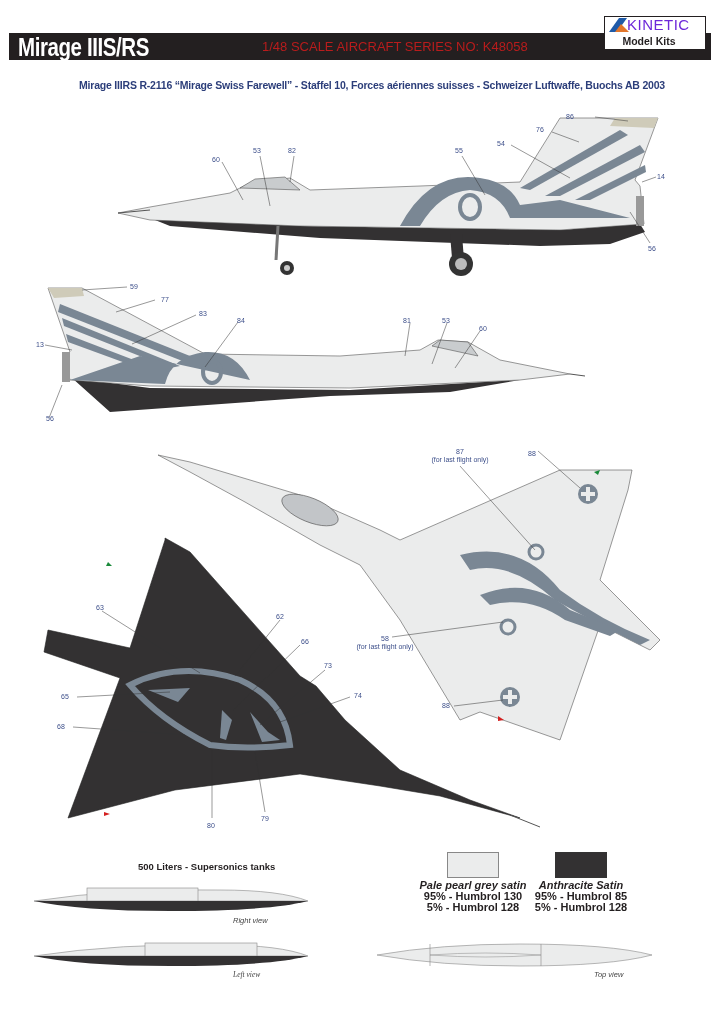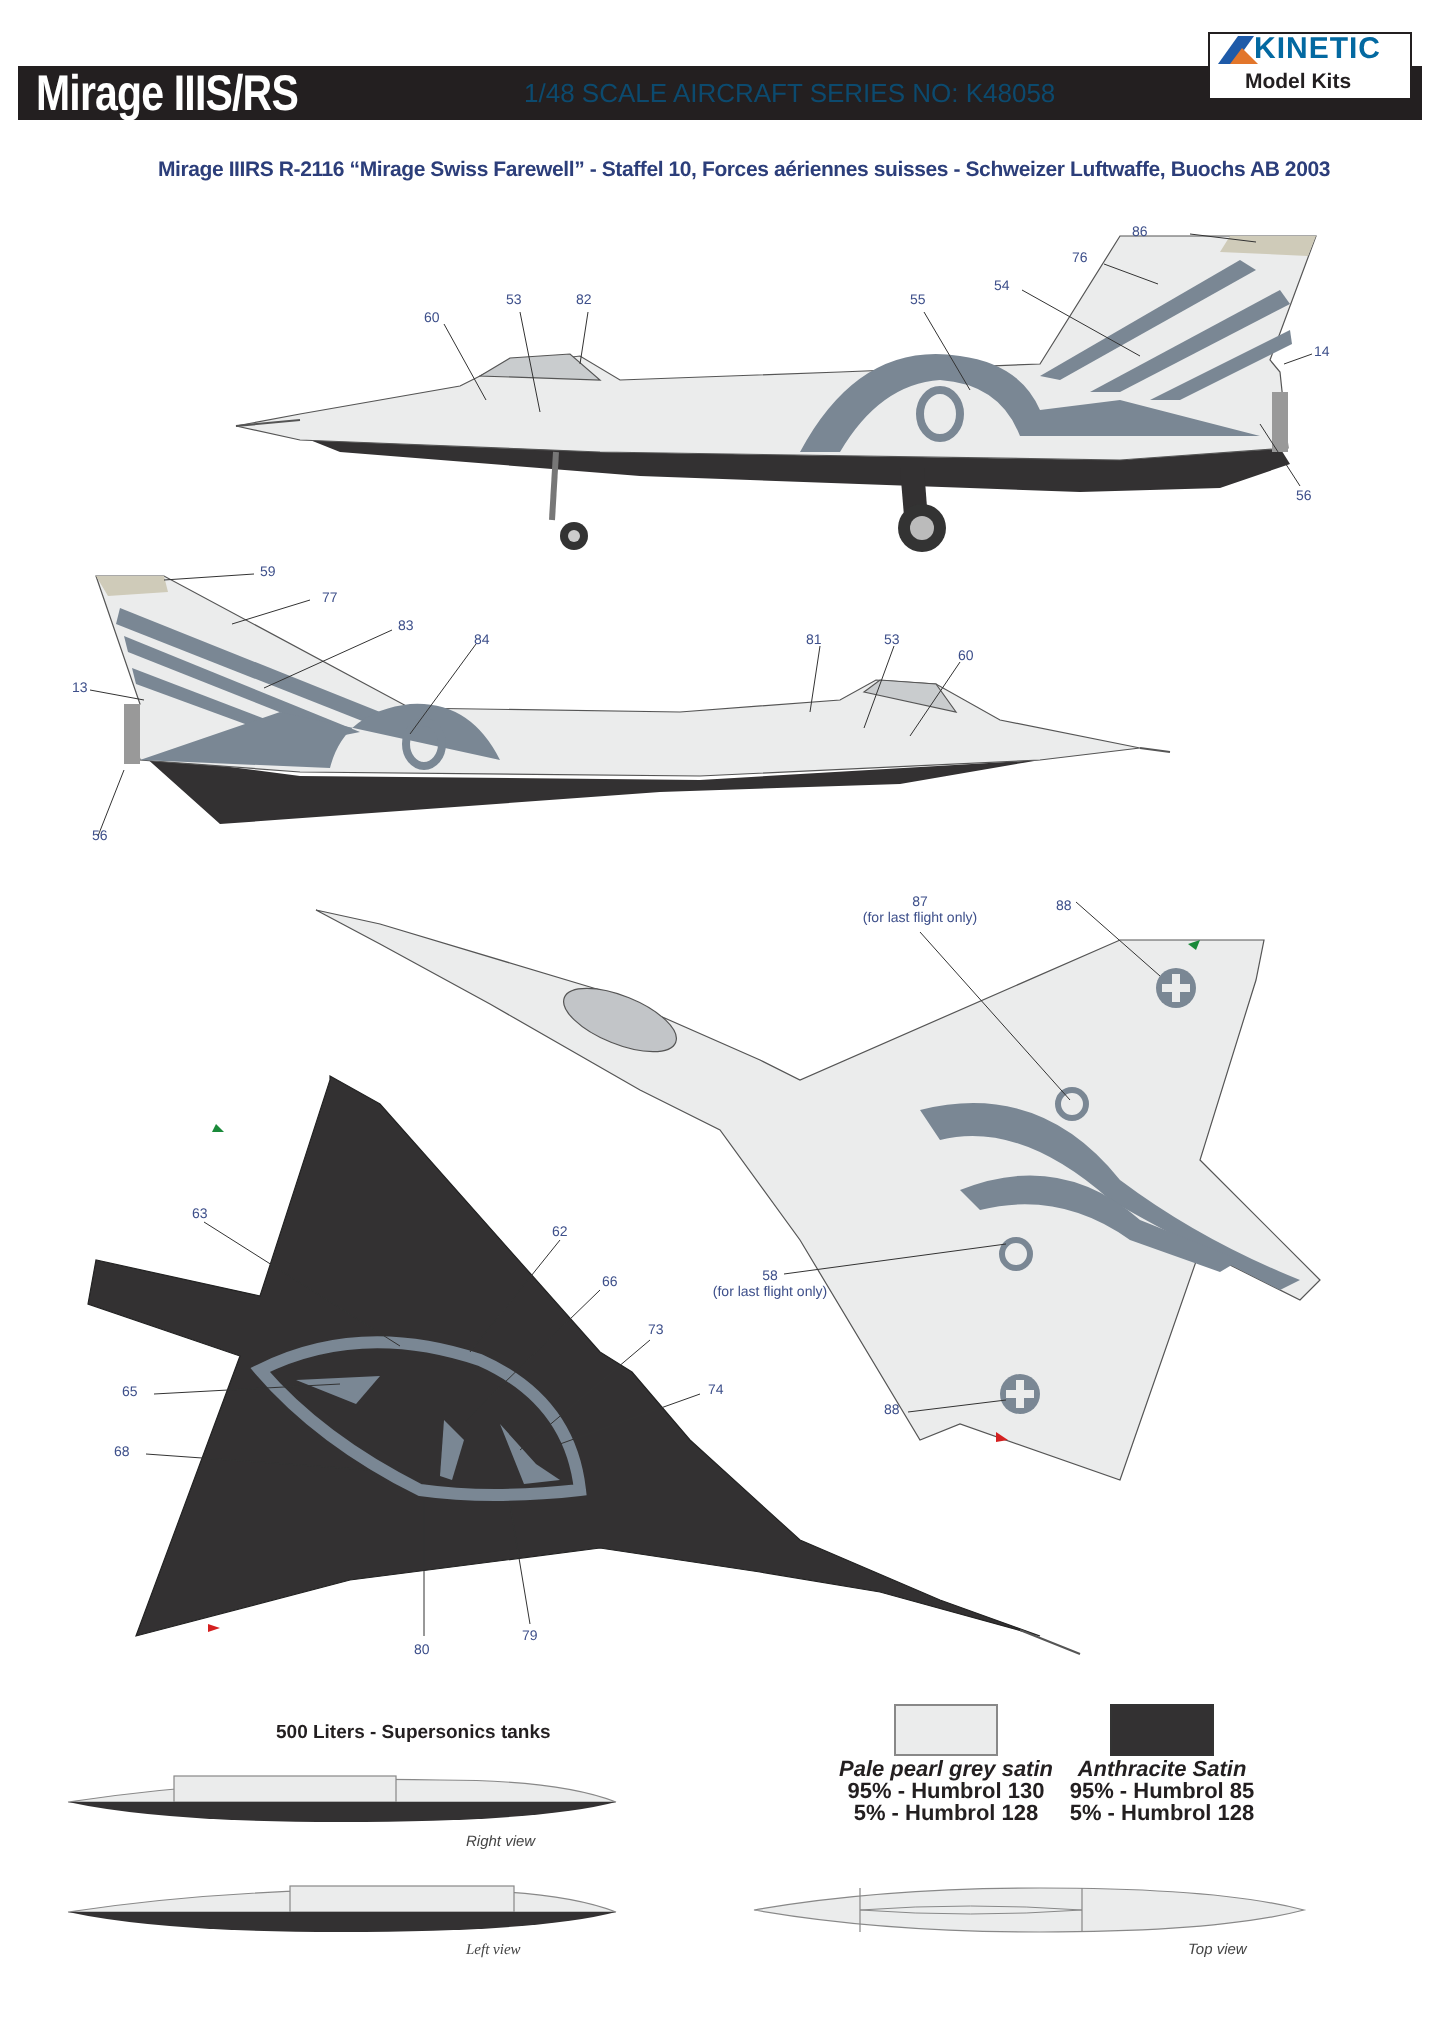--- a/index.html
+++ b/index.html
@@ -1,21 +1,21 @@
 <!DOCTYPE html>
 <html><head>
 <meta charset="utf-8">
 <style>
   html,body{margin:0;padding:0;background:#fff;}
   body{width:720px;height:1018px;position:relative;overflow:hidden;font-family:"Liberation Sans",sans-serif;}
   .header-bar{position:absolute;left:9px;top:33px;width:702px;height:27px;background:#231f20;}
   .header-title{position:absolute;left:18px;top:33px;height:27px;line-height:29px;color:#fff;font-family:"Liberation Sans",sans-serif;font-weight:bold;font-size:25px;letter-spacing:-0.5px;transform:scaleX(0.82);transform-origin:left center;}
-  .header-series{position:absolute;left:262px;top:33px;height:27px;line-height:28px;color:#0c4a6e;font-size:13px;}
+  .header-series{position:absolute;left:262px;top:33px;height:27px;line-height:28px;color:#b91c1c;font-size:13px;}
   .logo{position:absolute;left:604px;top:16px;width:100px;height:32px;background:#fff;border:1px solid #231f20;}
-  .logo-text{position:absolute;left:22px;top:0px;font-weight:bold;font-size:15px;color:#0369a1;letter-spacing:0.5px;line-height:16px;}
+  .logo-text{position:absolute;left:22px;top:0px;font-weight:normal;font-size:15px;color:#6d28d9;letter-spacing:0.5px;line-height:16px;}
   .logo-sub{position:absolute;left:0;top:17px;width:88px;text-align:center;font-weight:bold;font-size:10.5px;color:#231f20;line-height:14px;}
   .subtitle{position:absolute;left:12px;top:79px;width:720px;text-align:center;font-size:10.5px;font-weight:bold;color:#2c3e7a;letter-spacing:-0.2px;}
   .callout{position:absolute;font-size:7px;color:#3d4f8a;line-height:8px;text-align:center;white-space:nowrap;}
   svg{position:absolute;left:0;top:0;}
   .tank-heading{position:absolute;left:97px;top:861px;font-size:9.5px;font-weight:bold;color:#231f20;padding-left:41px;}
   .view-label{position:absolute;font-size:7.5px;font-style:italic;color:#444;}
   .swatch{position:absolute;width:50px;height:24px;border:1px solid #888;}
   .paint-block{position:absolute;width:140px;text-align:center;font-size:11px;font-weight:bold;color:#231f20;line-height:11px;}
   .paint-name{font-style:italic;}
 </style>

